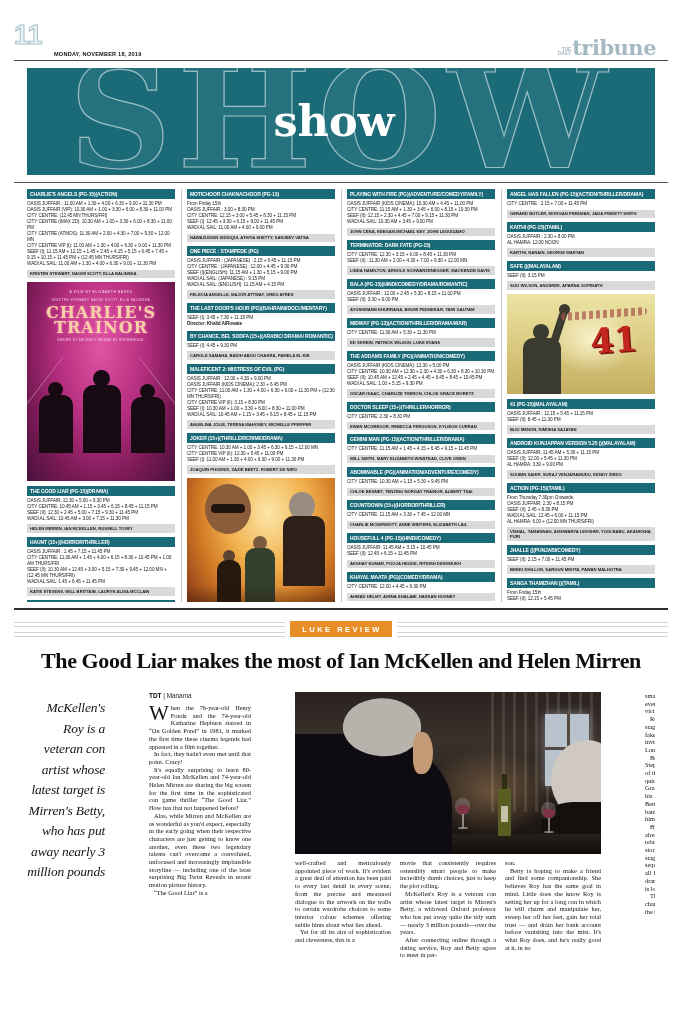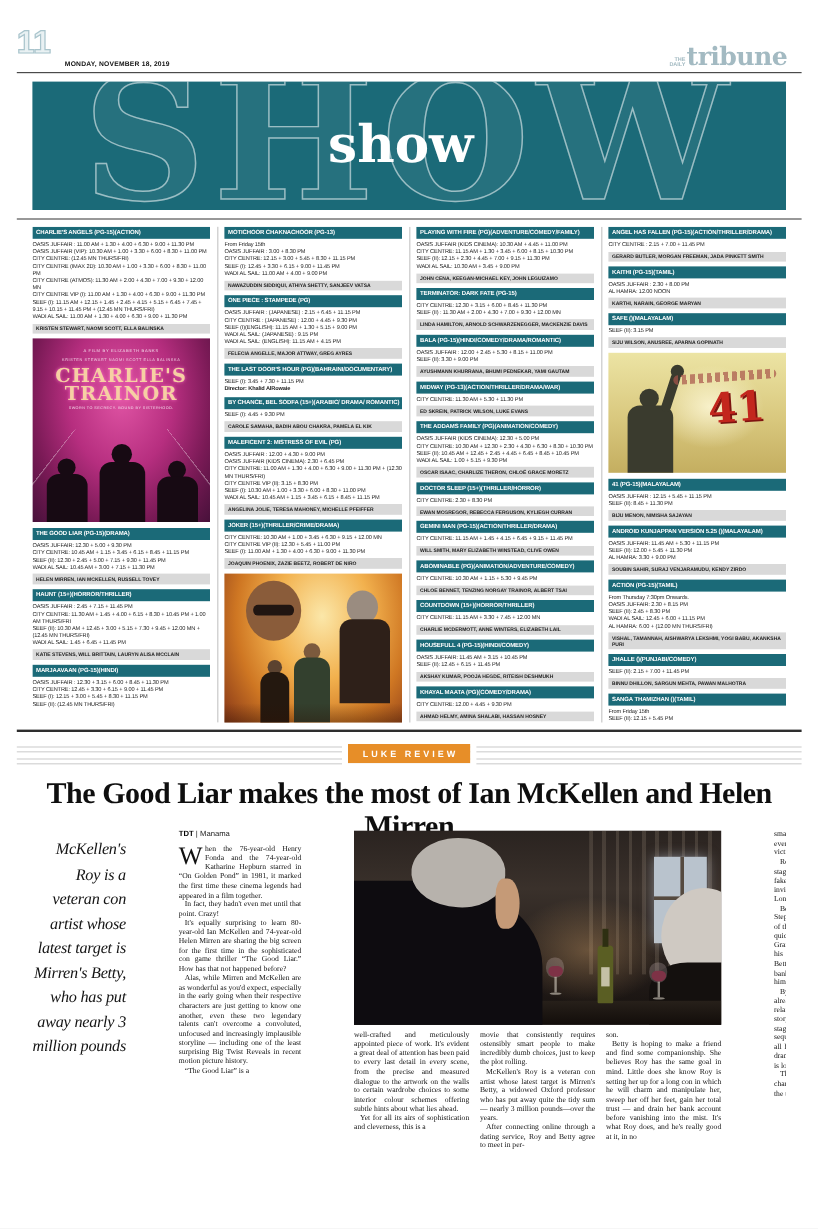--- a/index.html
+++ b/index.html
@@ -53,21 +53,21 @@
   }
   .time-line { font-size:4.7px; line-height:6px; color:#222; letter-spacing:-0.1px; }
   .time-line.director { font-weight:bold; }
   .cast-bar {
     background:#d9d9d9; color:#1a1a1a; font-size:4.2px; font-weight:bold; line-height:5.4px;
     padding:1.5px 3px; margin-top:2.5px;
   }
   
   .poster { position:relative; width:148px; overflow:hidden; margin:2px 0 5px 0; display:none; }
   
-  #poster-charlies { height:153px;
+  #poster-charlies { height:199px;
     background:radial-gradient(ellipse at 50% 32%, #e054a4 0%, #b62e7f 42%, #7a1a56 72%, #47113a 100%); }
   #poster-charlies .tri { position:absolute; left:14px; top:48px; width:120px; height:110px;
     border-left:1px solid rgba(255,255,255,.35); border-right:1px solid rgba(255,255,255,.35);
     transform:perspective(60px) rotateX(38deg); }
   #poster-charlies .credit { position:absolute; top:8px; left:0; right:0; text-align:center; font-size:3.4px; letter-spacing:.6px; color:#f6dcec; }
   #poster-charlies .stars { position:absolute; top:16px; left:0; right:0; text-align:center; font-size:3.2px; letter-spacing:.5px; color:#f0c9e0; }
   #poster-charlies .ptitle { position:absolute; top:23px; left:0; right:0; text-align:center;
     font-family:"DejaVu Serif", serif; font-weight:bold; font-size:16px; line-height:15px;
     color:#f6cfa3; letter-spacing:1px; text-shadow:0 0 3px rgba(255,120,200,.9); }
   #poster-charlies .tagline { position:absolute; top:56px; left:0; right:0; text-align:center; font-size:3.1px; letter-spacing:.4px; color:#f4d9ea; }
@@ -93,21 +93,21 @@
   #review-rule { position:absolute; top:608px; left:14px; right:14px; border-top:2px solid #2e2e2e; }
   #badge-row { position:absolute; top:618px; left:14px; right:14px; height:22px; }
   .deco-line { position:absolute; left:0; right:0; height:1px; background:#d3d3d3; }
   #badge-wrap { position:absolute; left:0; right:0; top:0; text-align:center; }
   #review-badge {
     display:inline-block; background:#e78e28; color:#fff; font-size:7.5px; font-weight:bold;
     letter-spacing:2.5px; padding:4px 10px 3px 12px; outline:5px solid #fff;
   }
   #headline {
     position:absolute; top:648px; left:20px; right:20px; text-align:center;
-    font-family:"Liberation Serif", serif; font-weight:bold; font-size:25px; letter-spacing:-0.4px; color:#0e0e0e;
+    font-family:"Liberation Serif", serif; font-weight:bold; font-size:22px; letter-spacing:-0.4px; color:#0e0e0e;
   }
   #article {
     position:absolute; top:692px; left:27px; width:628px; height:326px; overflow:hidden;
     display:grid; grid-template-columns:78px 102px 306px 102px; column-gap:10px;gap:44px;
   }
   #pullquote {
     font-family:"Liberation Serif", serif; font-style:italic; font-size:13.5px; line-height:1.52;
     text-align:right; color:#141414; padding-top:6px; letter-spacing:-0.2px;
   }
   .art-col p, .mini-col p {

